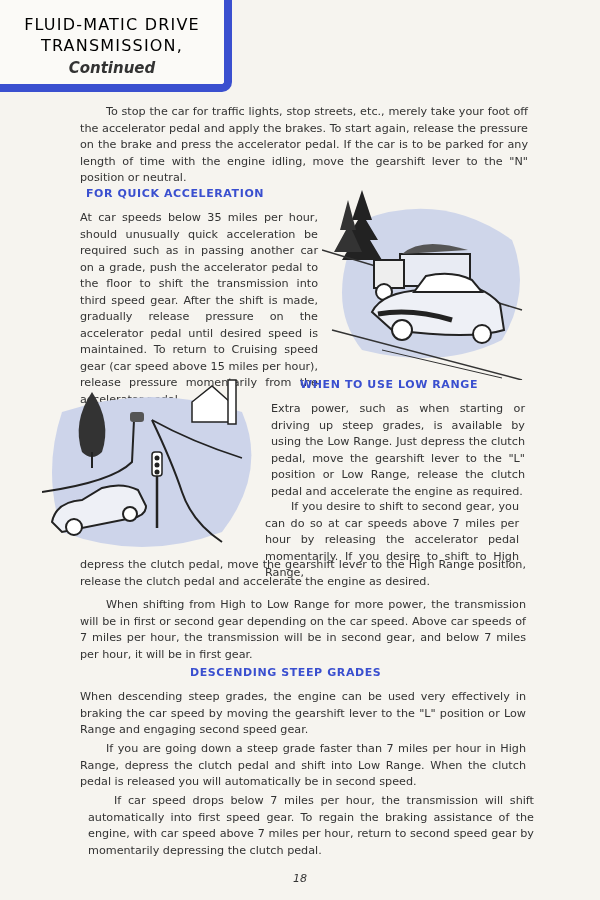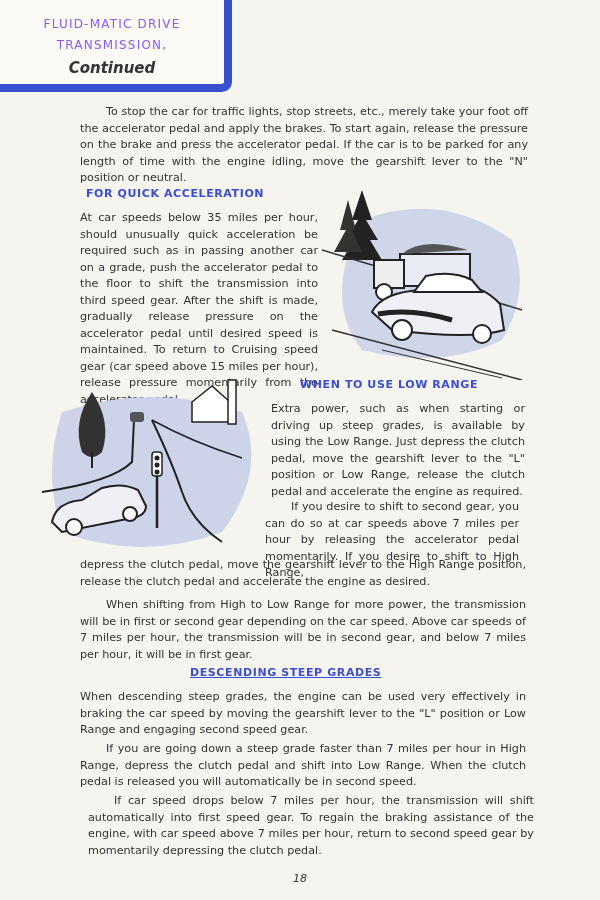--- a/index.html
+++ b/index.html
@@ -13,21 +13,21 @@
   .header-box {
     position: absolute; left: 0; top: 0;
     width: 224px; height: 84px;
     background: #fbfaf7;
     border-right: 8px solid #3a4fcf;
     border-bottom: 8px solid #3a4fcf;
     border-bottom-right-radius: 10px;
     text-align: center;
   }
   .header-box .t1, .header-box .t2 {
-    font-size: 12px; letter-spacing: 1.2px; color: #8b5cf6;
+    font-size: 16px; letter-spacing: 1.2px; color: #000000;
     line-height: 21px;
   }
   .header-box .t1 { margin-top: 14px; }
   .header-box .t3 {
     font-size: 15px; font-style: italic; font-weight: bold; color: #333;
     line-height: 20px; margin-top: 2px;
   }
   .para {
     position: absolute; font-size: 11.2px; line-height: 16.5px;
     text-align: justify; color: #333;
@@ -103,18 +103,18 @@
     <circle cx="115" cy="100" r="2.5" fill="#222"></circle>
     <line x1="115" y1="104" x2="115" y2="156" stroke="#222" stroke-width="2.5"></line>
   </g>
   <g>
     <path d="M10 150 Q14 130 40 128 L60 116 Q80 110 96 118 L104 134 Q104 144 90 146 L20 160Z" fill="#eef0f6" stroke="#222" stroke-width="2"></path>
     <circle cx="32" cy="155" r="8" fill="#fff" stroke="#222" stroke-width="2"></circle>
     <circle cx="88" cy="142" r="7" fill="#fff" stroke="#222" stroke-width="2"></circle>
   </g>
 </svg>
 
-<div class="heading" style="left:190px; top:666px;text-decoration:underline;">DESCENDING STEEP GRADES</div>
+<div class="heading" style="left:190px; top:666px;">DESCENDING STEEP GRADES</div>
 <p class="para" style="left:80px; top:689px; width:446px; margin:0;">When descending steep grades, the engine can be used very effectively in braking the car speed by moving the gearshift lever to the "L" position or Low Range and engaging second speed gear.</p>
 <p class="para indent" style="left:80px; top:741px; width:446px; margin:0;">If you are going down a steep grade faster than 7 miles per hour in High Range, depress the clutch pedal and shift into Low Range. When the clutch pedal is released you will automatically be in second speed.</p>
 <p class="para indent" style="left:88px; top:793px; width:446px; margin:0;">If car speed drops below 7 miles per hour, the transmission will shift automatically into first speed gear. To regain the braking assistance of the engine, with car speed above 7 miles per hour, return to second speed gear by momentarily depressing the clutch pedal.</p>
 
 <div class="page-num">18</div>
 
 </body></html>

